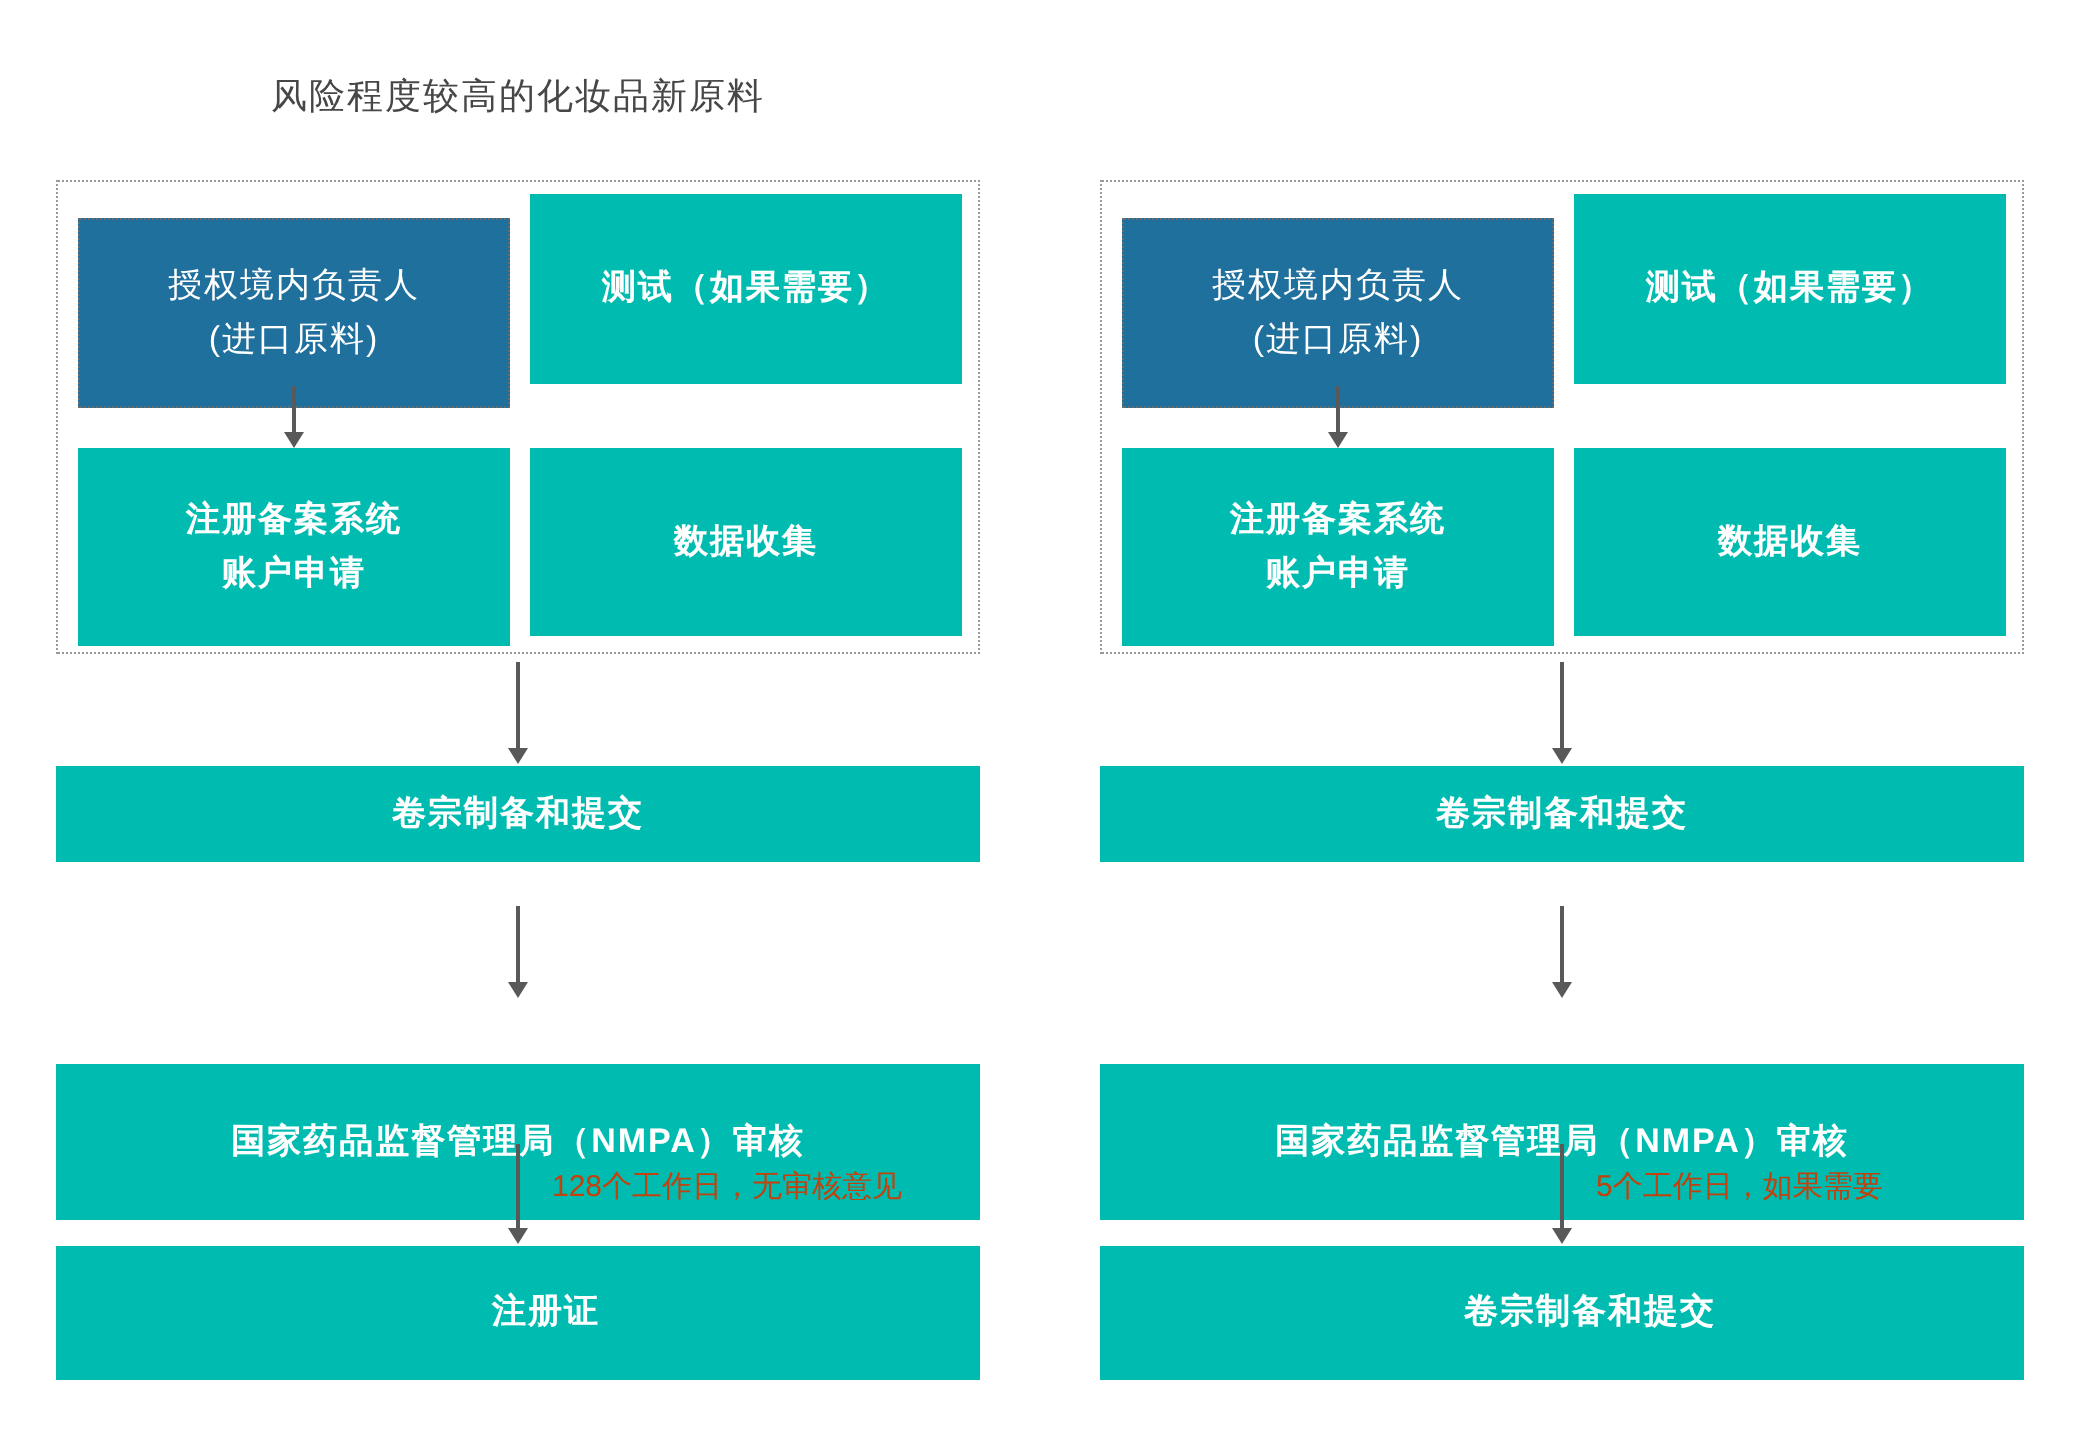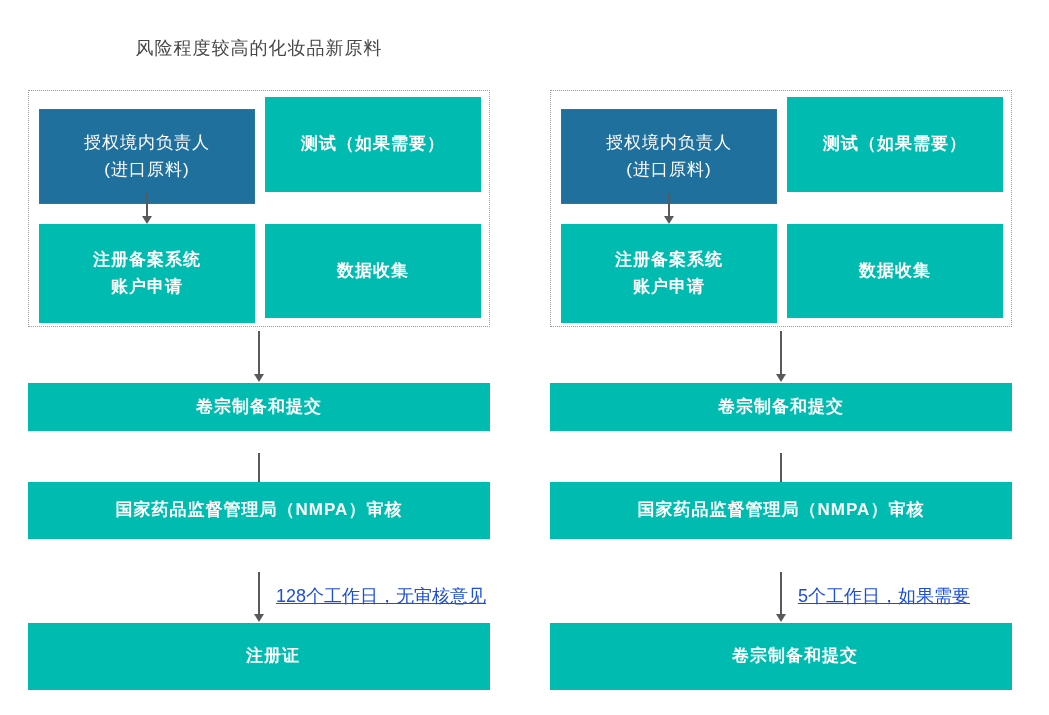--- a/index.html
+++ b/index.html
@@ -26,37 +26,36 @@
   .teal{background:#00bcb0;font-weight:bold;}
   .blue{background:#20709e;outline:1px dotted #6b6b6b;outline-offset:-1px;}
   
   .g-box1{left:10px;top:18px;width:216px;height:95px;}
   .g-box2{left:236px;top:6px;width:216px;height:95px;}
   .g-box3{left:10px;top:133px;width:216px;height:99px;}
   .g-box4{left:236px;top:133px;width:216px;height:94px;text-align:right;}
   
   .wide{left:0;width:462px;}
   .b-dossier{top:383px;height:48px;}
-  .b-review{top:482px;height:57px;}
+  .b-review{top:532px;height:78px;}
   .b-result{top:623px;height:67px;padding-left:28px;}
   
   .varrow{position:absolute;width:2px;background:#595959;}
   .varrow::after{
     content:"";position:absolute;left:-4px;bottom:-8px;
     border-left:5px solid transparent;border-right:5px solid transparent;
     border-top:8px solid #595959;
   }
   .g-arrow{left:117px;top:102px;height:23px;}        
   .a1{left:230px;top:331px;height:43px;}             
   .a2{left:230px;top:453px;height:38px;}             
   .a3{left:230px;top:572px;height:42px;}             
   .note{
-    position:absolute;top:584px;left:248px;font-size:18px;color:#1d4ed8;
+    position:absolute;top:584px;left:248px;font-size:15px;color:#c2410c;
     white-space:nowrap;
-    text-decoration:underline;
   }
 </style>
 </head>
 <body>
 
 <div id="canvas">
 
   <div class="col left">
     <div class="col-title">风险程度较高的化妆品新原料</div>
 

